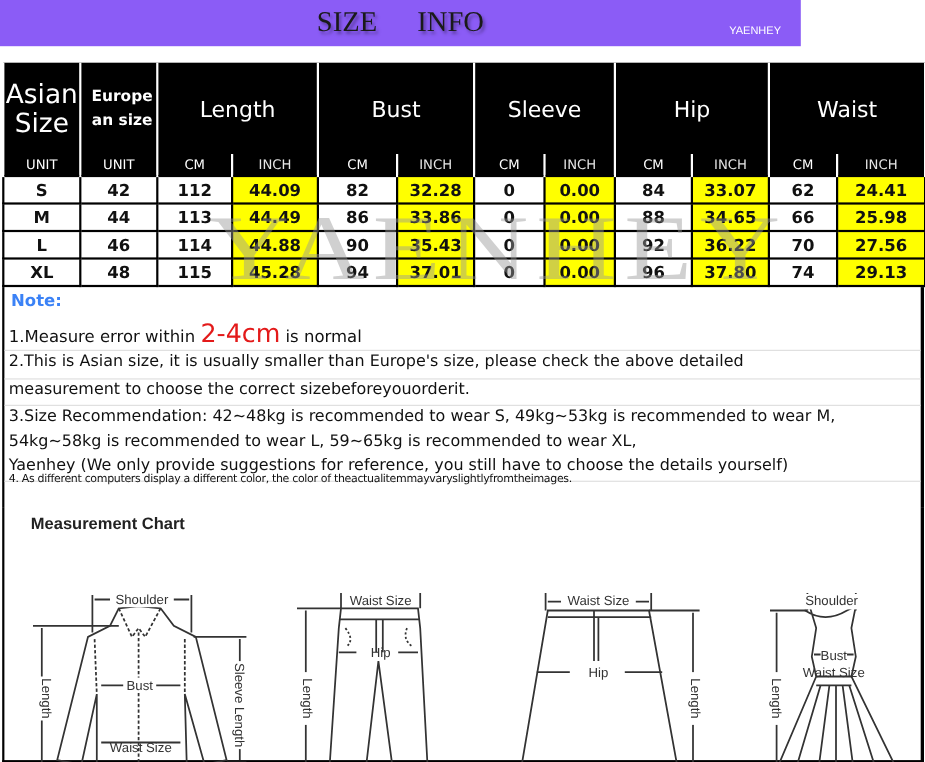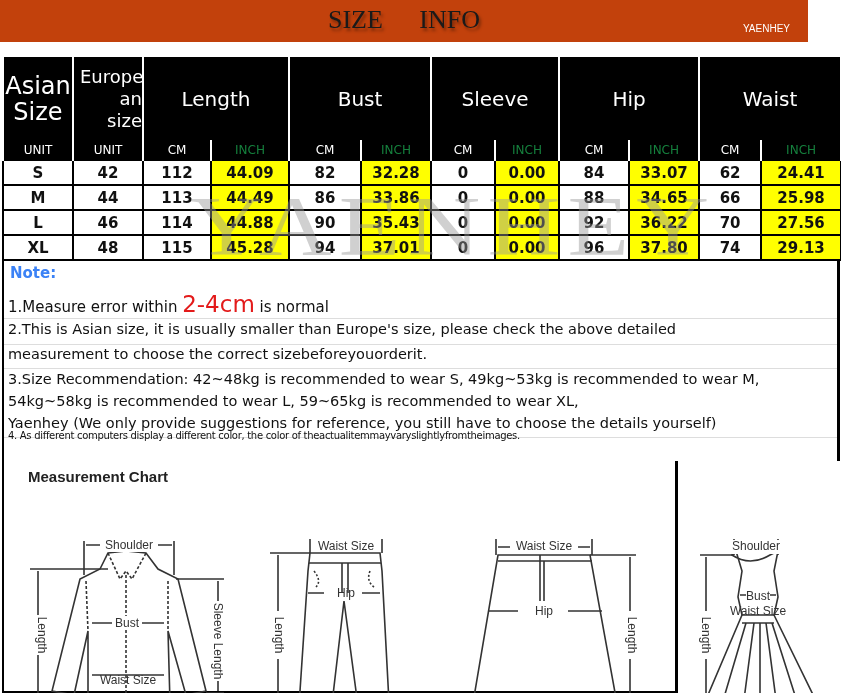--- a/index.html
+++ b/index.html
@@ -1,21 +1,21 @@
 <!DOCTYPE html>
 <html><head>
 <meta charset="utf-8">
 <style>
   * { box-sizing: border-box; margin: 0; padding: 0; }
   html, body { width: 841px; height: 693px; background: #fff; overflow: hidden; }
   body { font-family: "DejaVu Sans", sans-serif; color: #111; position: relative; }
 
   .banner {
-    position: absolute; left: 0; top: 0; width: 808px; height: 42px;
-    background: #c2410c;
+    position: absolute; left: 0; top: 0; width: 728px; height: 42px;
+    background: #8b5cf6;
   }
   .banner-title {
     position: absolute; left: 0; right: 0; top: 5px; text-align: center;
     font-family: "Liberation Serif", serif; font-size: 26px; letter-spacing: 0px;
     color: #1a1a1a; text-shadow: 2px 3px 3px rgba(0,0,0,0.35);
     word-spacing: 30px;
   }
   .banner-mark {
     position: absolute; right: 18px; top: 23px; color: #fff;
     font-family: "Liberation Sans", sans-serif; font-size: 10px;
@@ -24,27 +24,27 @@
   .table-wrap { position: absolute; left: 2px; top: 57px; width: 838px; }
   table.size { border-collapse: collapse; width: 838px; table-layout: fixed; }
   table.size td, table.size th {
     text-align: center; vertical-align: middle;
     font-family: "DejaVu Sans", sans-serif;
   }
   .hdr-row th {
     background: #000; color: #fff; font-weight: normal; height: 83px;
     font-size: 20px; border-left: 2px solid #fff; border-right: 2px solid #fff;
   }
-  .hdr-row th.eu { font-size: 18px; font-weight: normal; line-height: 22px; text-align: right; padding-left: 6px; }
+  .hdr-row th.eu { font-size: 14px; font-weight: bold; line-height: 22px; text-align: center; padding-left: 6px; }
   .hdr-row th.asian { font-size: 24px; line-height: 26px; }
   .unit-row td {
     background: #000; color: #fff; height: 20px; font-size: 12px;
     border-left: 2px solid #fff; border-right: 2px solid #fff;
   }
-  .unit-row td.inch { color: #15803d; text-align: center; }
+  .unit-row td.inch { color: #e5e5e5; text-align: center; }
   .data-row td {
     height: 25px; font-size: 15px; font-weight: bold; color: #111;
     border: 2px solid #000; background: #fff;
   }
   .data-row td.y { background: #ffff00; }
 
   .watermark {
     position: absolute; left: 190px; top: 178px; font-family: "Liberation Serif", serif;
     font-size: 84px; color: rgba(150,150,150,0.45); letter-spacing: 6px; pointer-events: none;
     transform: scaleX(1.2); transform-origin: left top;
@@ -61,21 +61,21 @@
   .note-line.l1 .big { color: #e31a1a; font-size: 23px; }
   .note-line.l2 { top: 60px; }
   .note-line.l3 { top: 85px; }
   .note-line.l4 { top: 110px; }
   .note-line.l5 { top: 132px; }
   .note-line.l6 { top: 154px; }
   .note-line.l7 { top: 169px; font-size: 10px; letter-spacing: -0.3px; }
   .hline { position: absolute; left: 0; right: 0; height: 1px; background: #ddd; }
 
   .chart {
-    position: absolute; left: 2px; top: 461px; width: 676px; height: 232px;
+    position: absolute; left: 2px; top: 461px; width: 838px; height: 232px;
     border-left: 2px solid #000; border-right: 3px solid #000; border-bottom: 2px solid #000;
   }
   .chart-title {
     position: absolute; left: 24px; top: 7px; font-family: "Liberation Sans", sans-serif;
     font-weight: bold; font-size: 15px; color: #222;
   }
   .fig { position: absolute; margin-top: 44px; }
   .fig svg { display: block; }
   .fig text { font-family: "Liberation Sans", sans-serif; fill: #333; }
 </style>

